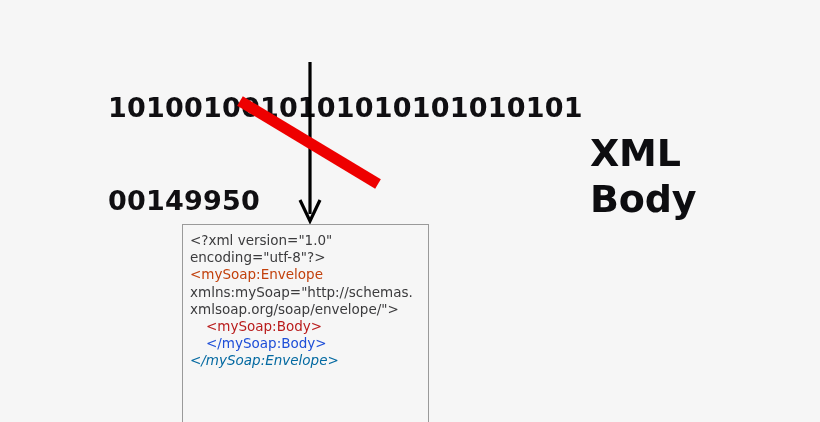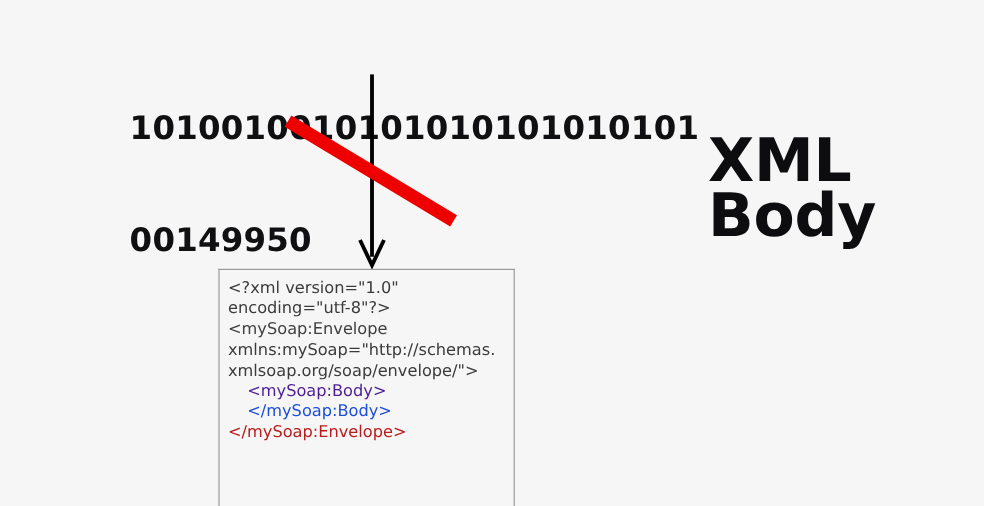--- a/index.html
+++ b/index.html
@@ -68,24 +68,24 @@
     line-height: 17.2px;
     color: #3b3b3d;
     white-space: pre;
   }
   .xml-line.indented { padding-left: 16px; }
 
   
   .heading {
     position: absolute;
     left: 590px;
-    top: 111px;
+    top: 130px;
     font-family: "DejaVu Sans", sans-serif;
     font-weight: bold;
-    font-size: 50px;
+    font-size: 38px;
     line-height: 46px;
     color: #0d0d10;
     letter-spacing: -0.2px;
   }
   .heading span { display: block; }
 </style>
 </head>
 <body style="background: rgb(246, 246, 246);">
 
 <div id="canvas">
@@ -101,26 +101,26 @@
       <line id="arrow-shaft" x1="310" y1="62" x2="310" y2="214" stroke="#000000" stroke-width="3.2"></line>
       <polyline id="arrow-head" points="300,200 310,221 320,200" fill="none" stroke="#000000" stroke-width="3.2" stroke-linecap="butt" stroke-linejoin="miter"></polyline>
     </g>
 
     <line id="red-strike" x1="240" y1="101" x2="378" y2="184" stroke="#ee0000" stroke-width="11" stroke-linecap="butt"></line>
   </svg>
 
   <div class="xml-box" style="border-color: rgb(154, 154, 154);">
     <span class="xml-line" style="color: rgb(59, 59, 61);">&lt;?xml version="1.0"</span>
     <span class="xml-line" style="color: rgb(59, 59, 61);">encoding="utf-8"?&gt;</span>
-    <span class="xml-line" style="color: #404040;">&lt;mySoap:Envelope</span>
+    <span class="xml-line" style="color: #c2410c;">&lt;mySoap:Envelope</span>
     <span class="xml-line" style="color: rgb(59, 59, 61);">xmlns:mySoap="http://schemas.</span>
     <span class="xml-line" style="color: rgb(59, 59, 61);">xmlsoap.org/soap/envelope/"&gt;</span>
-    <span class="xml-line indented" style="color: #4c1d95;">&lt;mySoap:Body&gt;</span>
+    <span class="xml-line indented" style="color: #b91c1c;">&lt;mySoap:Body&gt;</span>
     <span class="xml-line indented" style="color: #1d4ed8;">&lt;/mySoap:Body&gt;</span>
-    <span class="xml-line" style="color: #b91c1c;">&lt;/mySoap:Envelope&gt;</span>
+    <span class="xml-line" style="color: #0369a1; font-style: italic;">&lt;/mySoap:Envelope&gt;</span>
   </div>
 
   <div class="heading" style="color: rgb(13, 13, 16);">
     <span>XML</span>
     <span>Body</span>
   </div>
 
 </div>
 
 </body></html>

